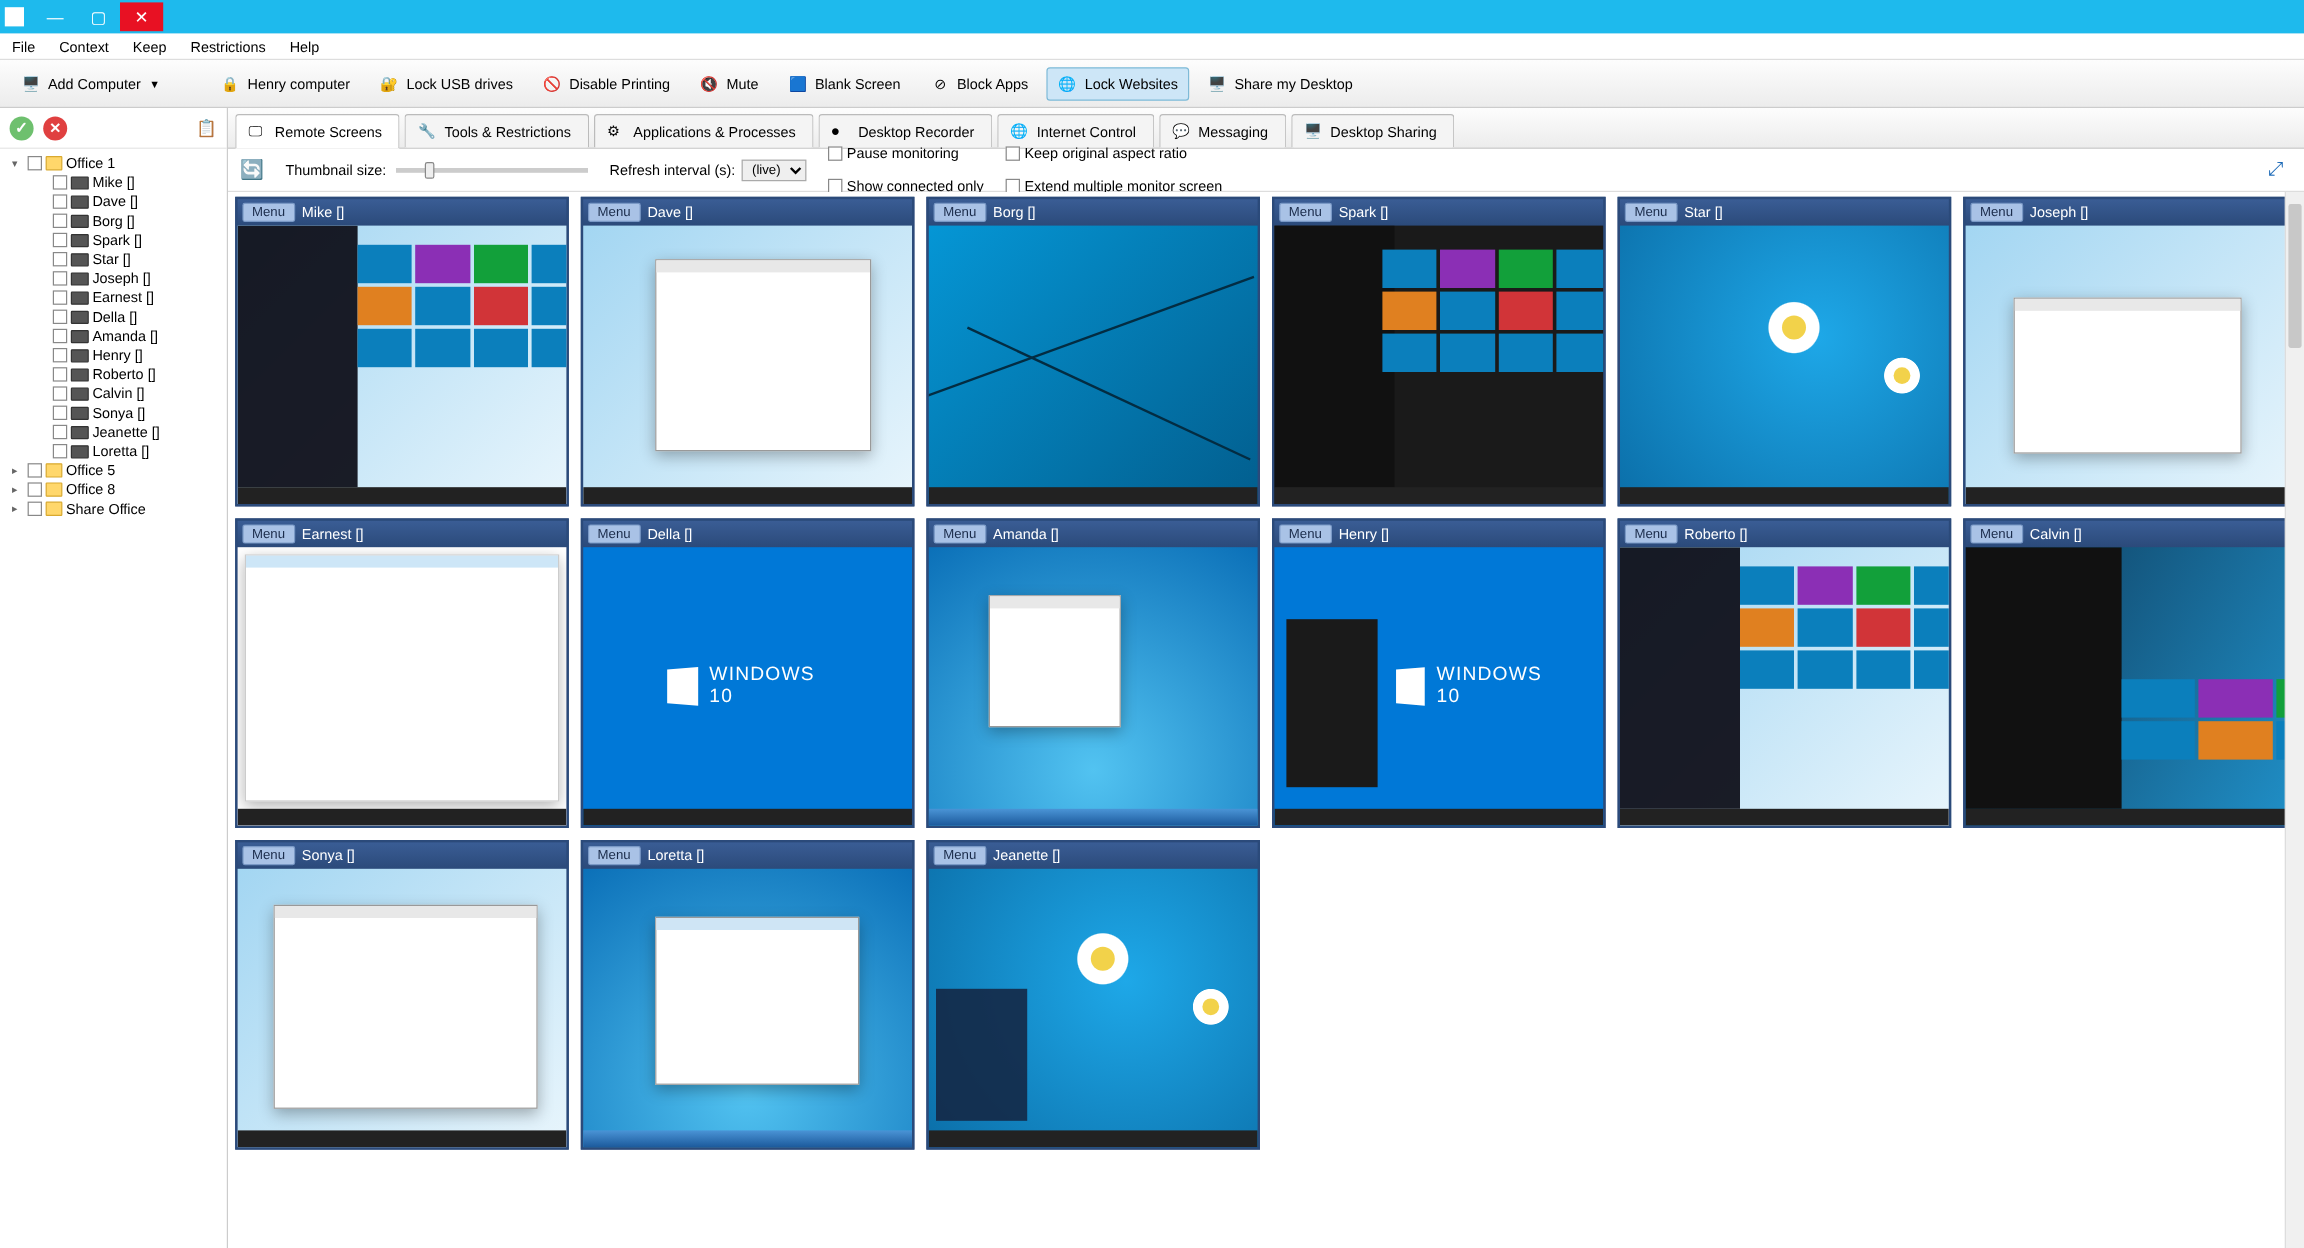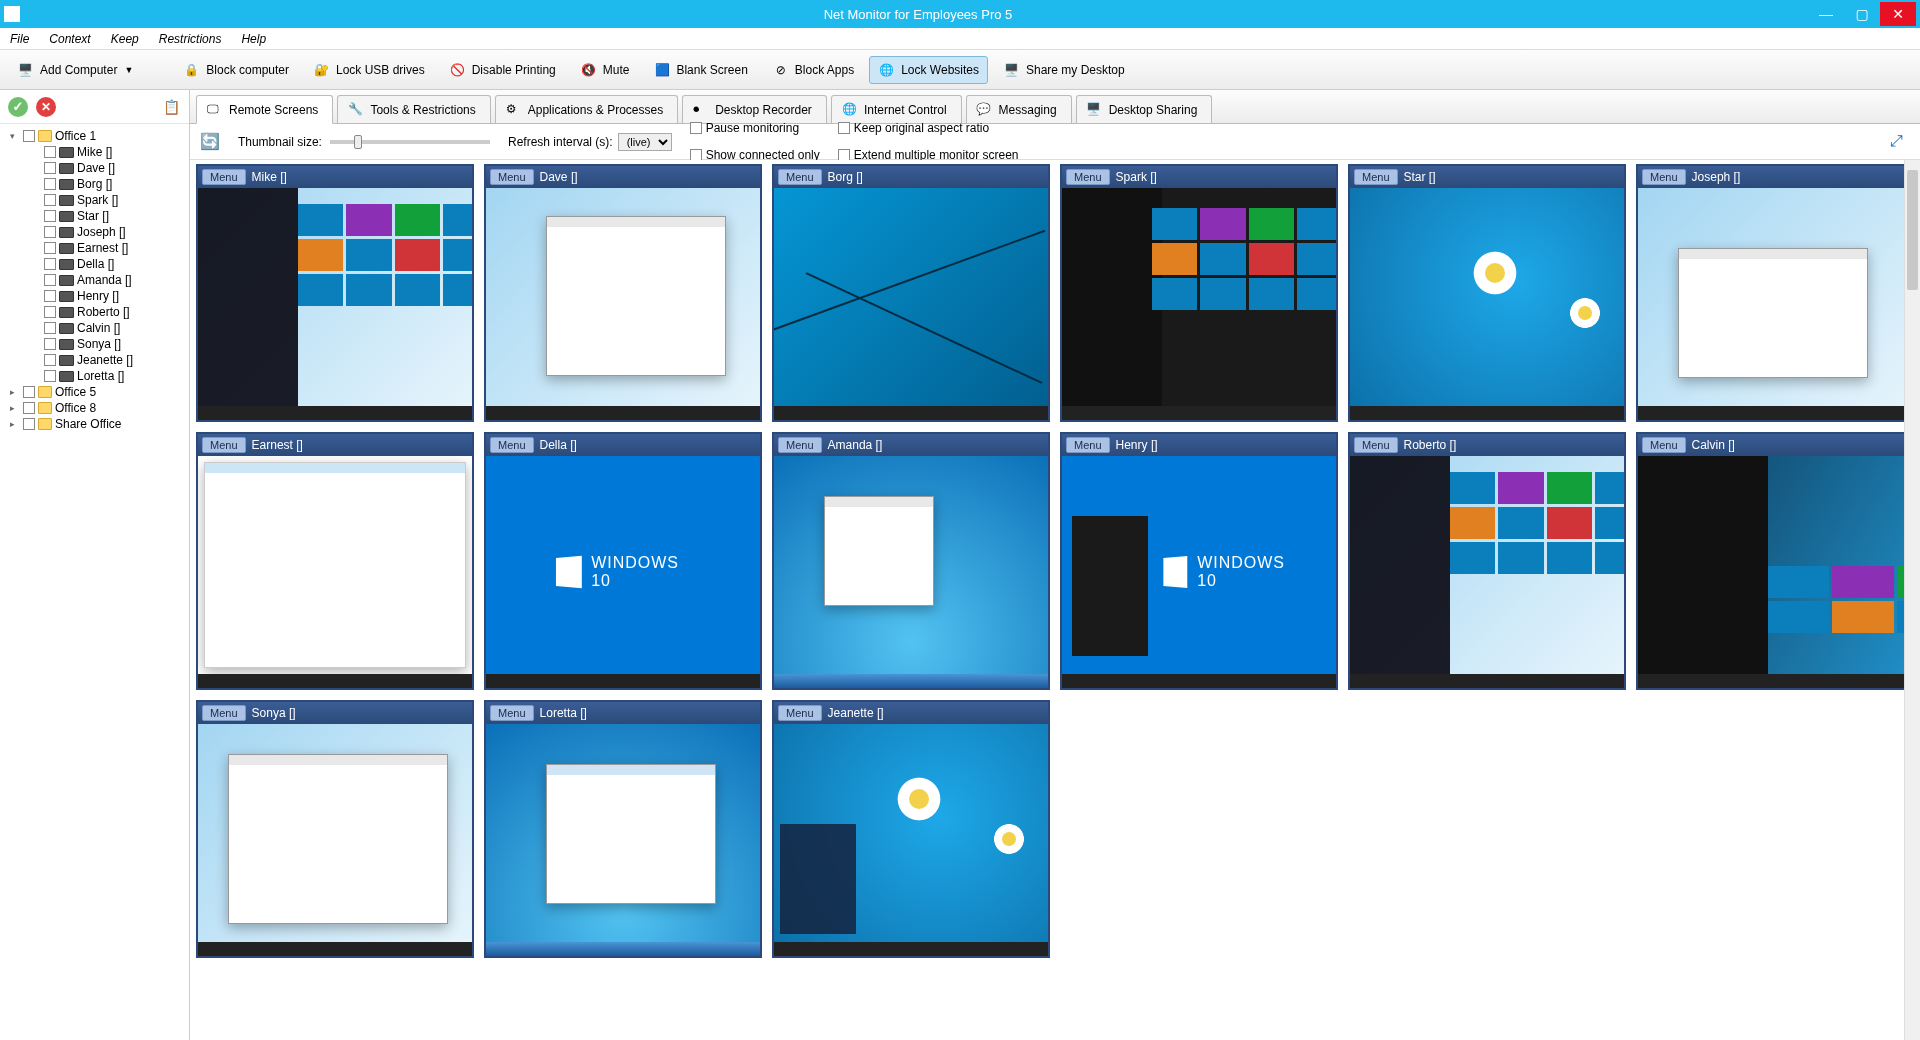--- a/index.html
+++ b/index.html
@@ -6,21 +6,21 @@
 body { width: 1920px; height: 1040px; background: #f0f0f0; overflow: hidden; font-size: 12px; }
 
 .titlebar { height: 28px; background: #1ebaed; display: flex; align-items: center; padding: 0 4px; }
 .titlebar-icon { width: 16px; height: 16px; background: #fff; margin-right: 8px; }
 .titlebar-title { flex: 1; text-align: center; color: #fff; font-size: 13px; }
 .titlebar-btns { display: flex; gap: 0; }
 .titlebar-btn { width: 36px; height: 24px; display: flex; align-items: center; justify-content: center; color: #fff; font-size: 14px;}
 .titlebar-btn.close { background: #e81123; }
 
 .menubar { height: 22px; background: #fff; display: flex; align-items: center; padding: 0 6px; gap: 12px; border-bottom: 1px solid #ddd; }
-.menubar .menu-item { font-size: 12px; padding: 2px 4px; cursor: default; font-style: italic; }
+.menubar .menu-item { font-size: 12px; padding: 2px 4px; cursor: default; }
 
 .toolbar1 { height: 40px; background: linear-gradient(#fdfdfd, #ececec); border-bottom: 1px solid #ccc; display: flex; align-items: center; padding: 0 8px; gap: 6px; }
 .toolbar1 .tbtn { display: flex; align-items: center; gap: 5px; padding: 4px 8px; cursor: default; border: 1px solid transparent; border-radius: 3px; font-size: 12px; }
 .toolbar1 .tbtn.active { background: #cde6f7; border: 1px solid #7ebad7; }
 .tbtn-icon { width: 18px; height: 18px; display: inline-flex; align-items: center; justify-content: center; }
 .dropdown-arrow { font-size: 9px; margin-left: 2px; }
 
 .main-row { display: flex; height: calc(1040px - 28px - 22px - 40px); }
 
 .left-col { width: 190px; background: #fff; border-right: 1px solid #ccc; display: flex; flex-direction: column; }
@@ -82,21 +82,20 @@
 .win-logo { position:absolute; left:50%; top:50%; transform:translate(-50%,-50%); display:flex; align-items:center; gap:10px; color:#fff; font-size:16px; letter-spacing:1px;}
 .win-logo-sq { width:30px; height:30px; background:#fff; transform: perspective(60px) rotateY(-18deg); }
 .scrollbar-v { position: absolute; right:0; top:0; width:16px; height:100%; background:#f0f0f0; border-left:1px solid #ddd;}
 .scrollbar-thumb { position:absolute; left:2px; right:2px; top:10px; height:120px; background:#c8c8c8; border-radius:2px;}
 </style>
 </head>
 <body>
 
 <div class="titlebar">
   <span class="titlebar-icon"></span>
-  <span class="titlebar-title">Net Monitor for Employees Pro 5</span>
   <div class="titlebar-btns">
     <div class="titlebar-btn">—</div>
     <div class="titlebar-btn">▢</div>
     <div class="titlebar-btn close">✕</div>
   </div>
 </div>
 
 <div class="menubar">
   <span class="menu-item">File</span>
   <span class="menu-item">Context</span>
@@ -107,21 +106,21 @@
 
 <div class="toolbar1">
   <div class="tbtn">
     <span class="tbtn-icon">🖥️</span>
     <span>Add Computer</span>
     <span class="dropdown-arrow">▼</span>
   </div>
   <div style="width:20px"></div>
   <div class="tbtn">
     <span class="tbtn-icon">🔒</span>
-    <span>Block computer</span>
+    <span>Henry computer</span>
   </div>
   <div class="tbtn">
     <span class="tbtn-icon">🔐</span>
     <span>Lock USB drives</span>
   </div>
   <div class="tbtn">
     <span class="tbtn-icon">🚫</span>
     <span>Disable Printing</span>
   </div>
   <div class="tbtn">

